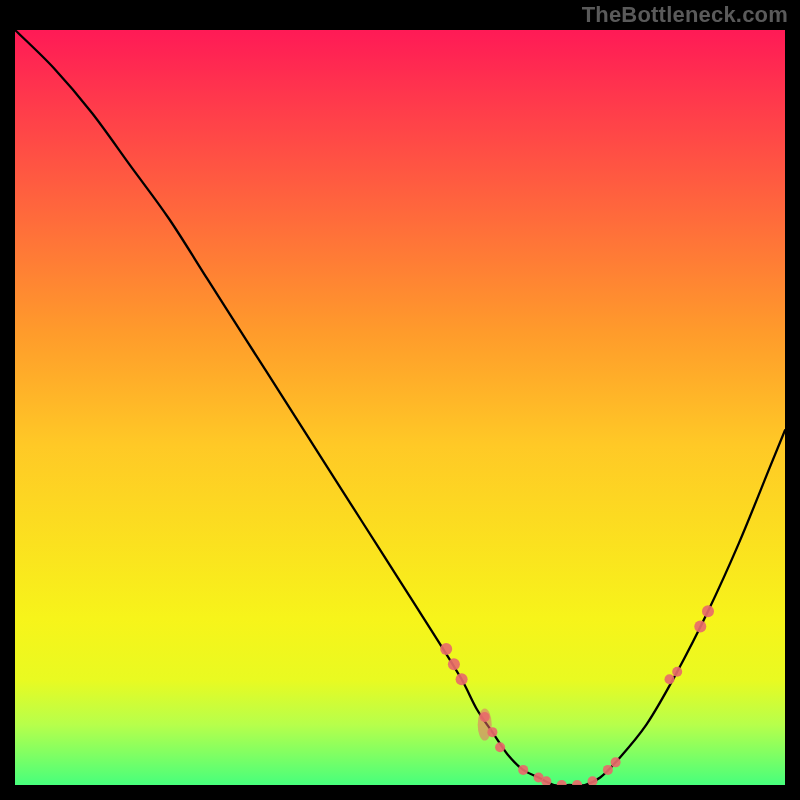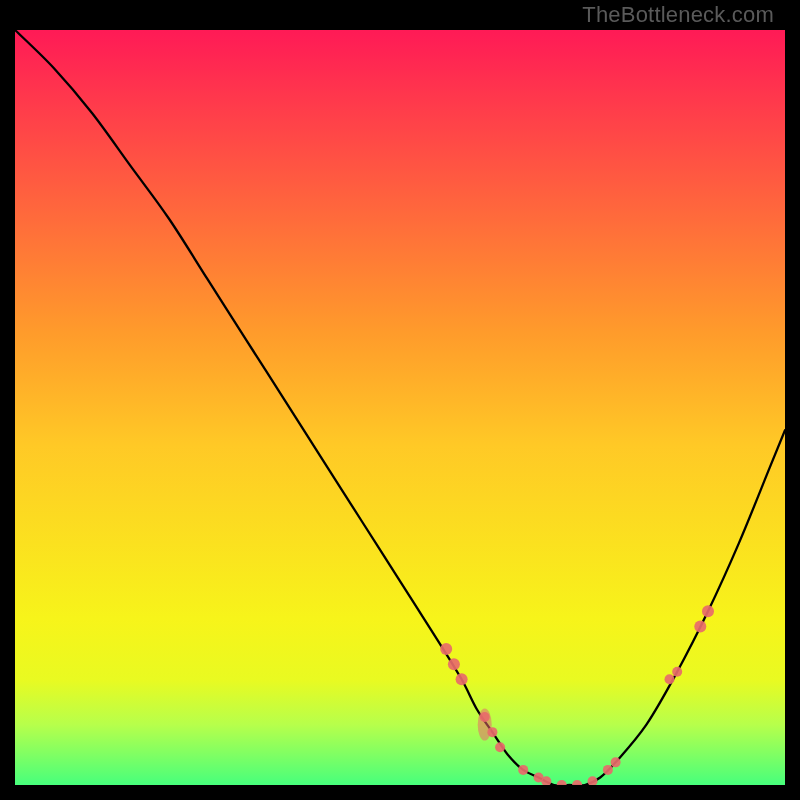--- a/index.html
+++ b/index.html
@@ -11,24 +11,24 @@
     font-family: Arial, Helvetica, sans-serif;
     overflow: hidden;
   }
   .frame {
     position: absolute;
     inset: 0;
   }
   .watermark {
     position: absolute;
     top: 2px;
-    right: 26px;
+    right: 12px;
     color: #5a5a5a;
     font-size: 22px;
-    font-weight: 400;
+    font-weight: 700;
     letter-spacing: 0.2px;
     user-select: none;
   }
   .plot {
     position: absolute;
     left: 15px;
     top: 30px;
     width: 770px;
     height: 755px;
     background: #000;

